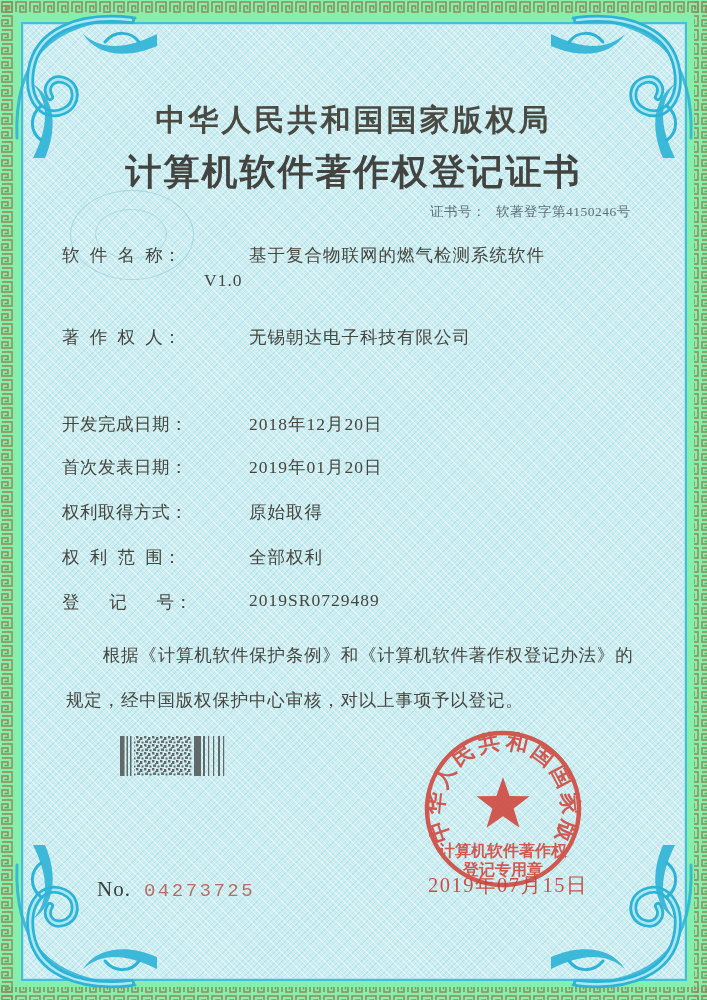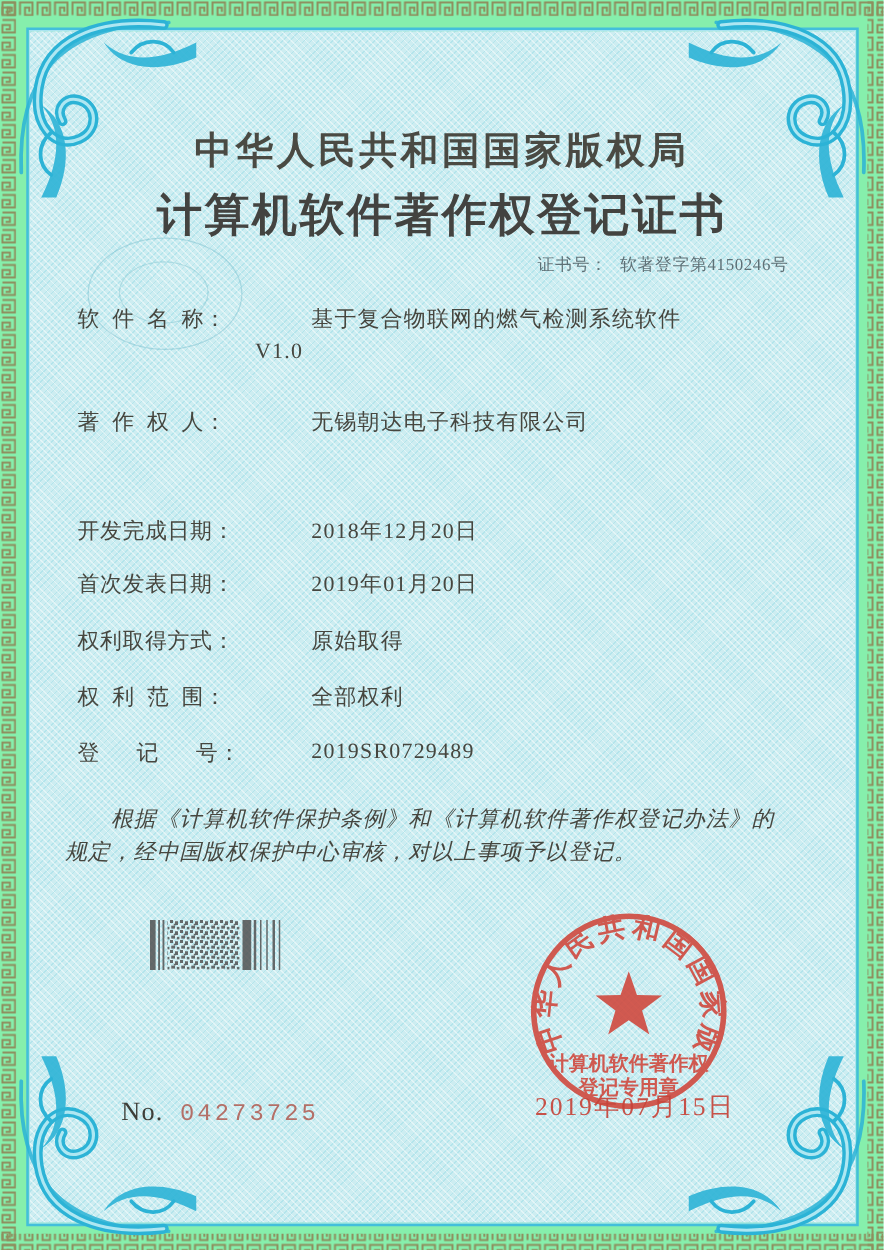--- a/index.html
+++ b/index.html
@@ -53,23 +53,23 @@
   .certno{left:430px;top:203px;font-size:13.5px;color:#5e7076;letter-spacing:.5px;white-space:nowrap;}
   .certno .lbl{margin-right:10px;}
 
   .frow{left:62px;font-size:17.5px;width:600px;height:26px;white-space:nowrap;}
   .frow .flabel{display:inline-block;white-space:pre;letter-spacing:.5px;}
   .frow .fvalue{position:absolute;left:144px;white-space:pre;letter-spacing:1px;margin-left:43px;}
   .r0{top:243px;} .r1{top:325px;} .r2{top:412px;} .r3{top:455px;}
   .r4{top:500px;} .r5{top:545px;} .r6{top:590px;}
   .vline2{left:204px;top:270px;font-size:17.5px;letter-spacing:1px;}
 
-  .statement{left:52px;top:642px;width:595px;font-size:17.5px;letter-spacing:.8px;line-height:26px;font-style:italic;}
+  .statement{left:66px;top:642px;width:595px;font-size:17.5px;letter-spacing:.8px;line-height:26px;}
   .statement .s1{text-indent:2.1em;}
-  .statement .s2{}
+  .statement .s2{margin-top:19px;}
 
   
   .barcode{position:absolute;left:120px;top:736px;z-index:3;opacity:.82;}
 
   
   .stamp{position:absolute;left:413px;top:719px;width:180px;height:180px;z-index:4;opacity:.88;}
   .stamp-date{
     position:absolute;left:428px;top:871px;z-index:5;
     font-size:20.5px;color:#c6443a;letter-spacing:1.5px;opacity:.92;white-space:nowrap;
   }

